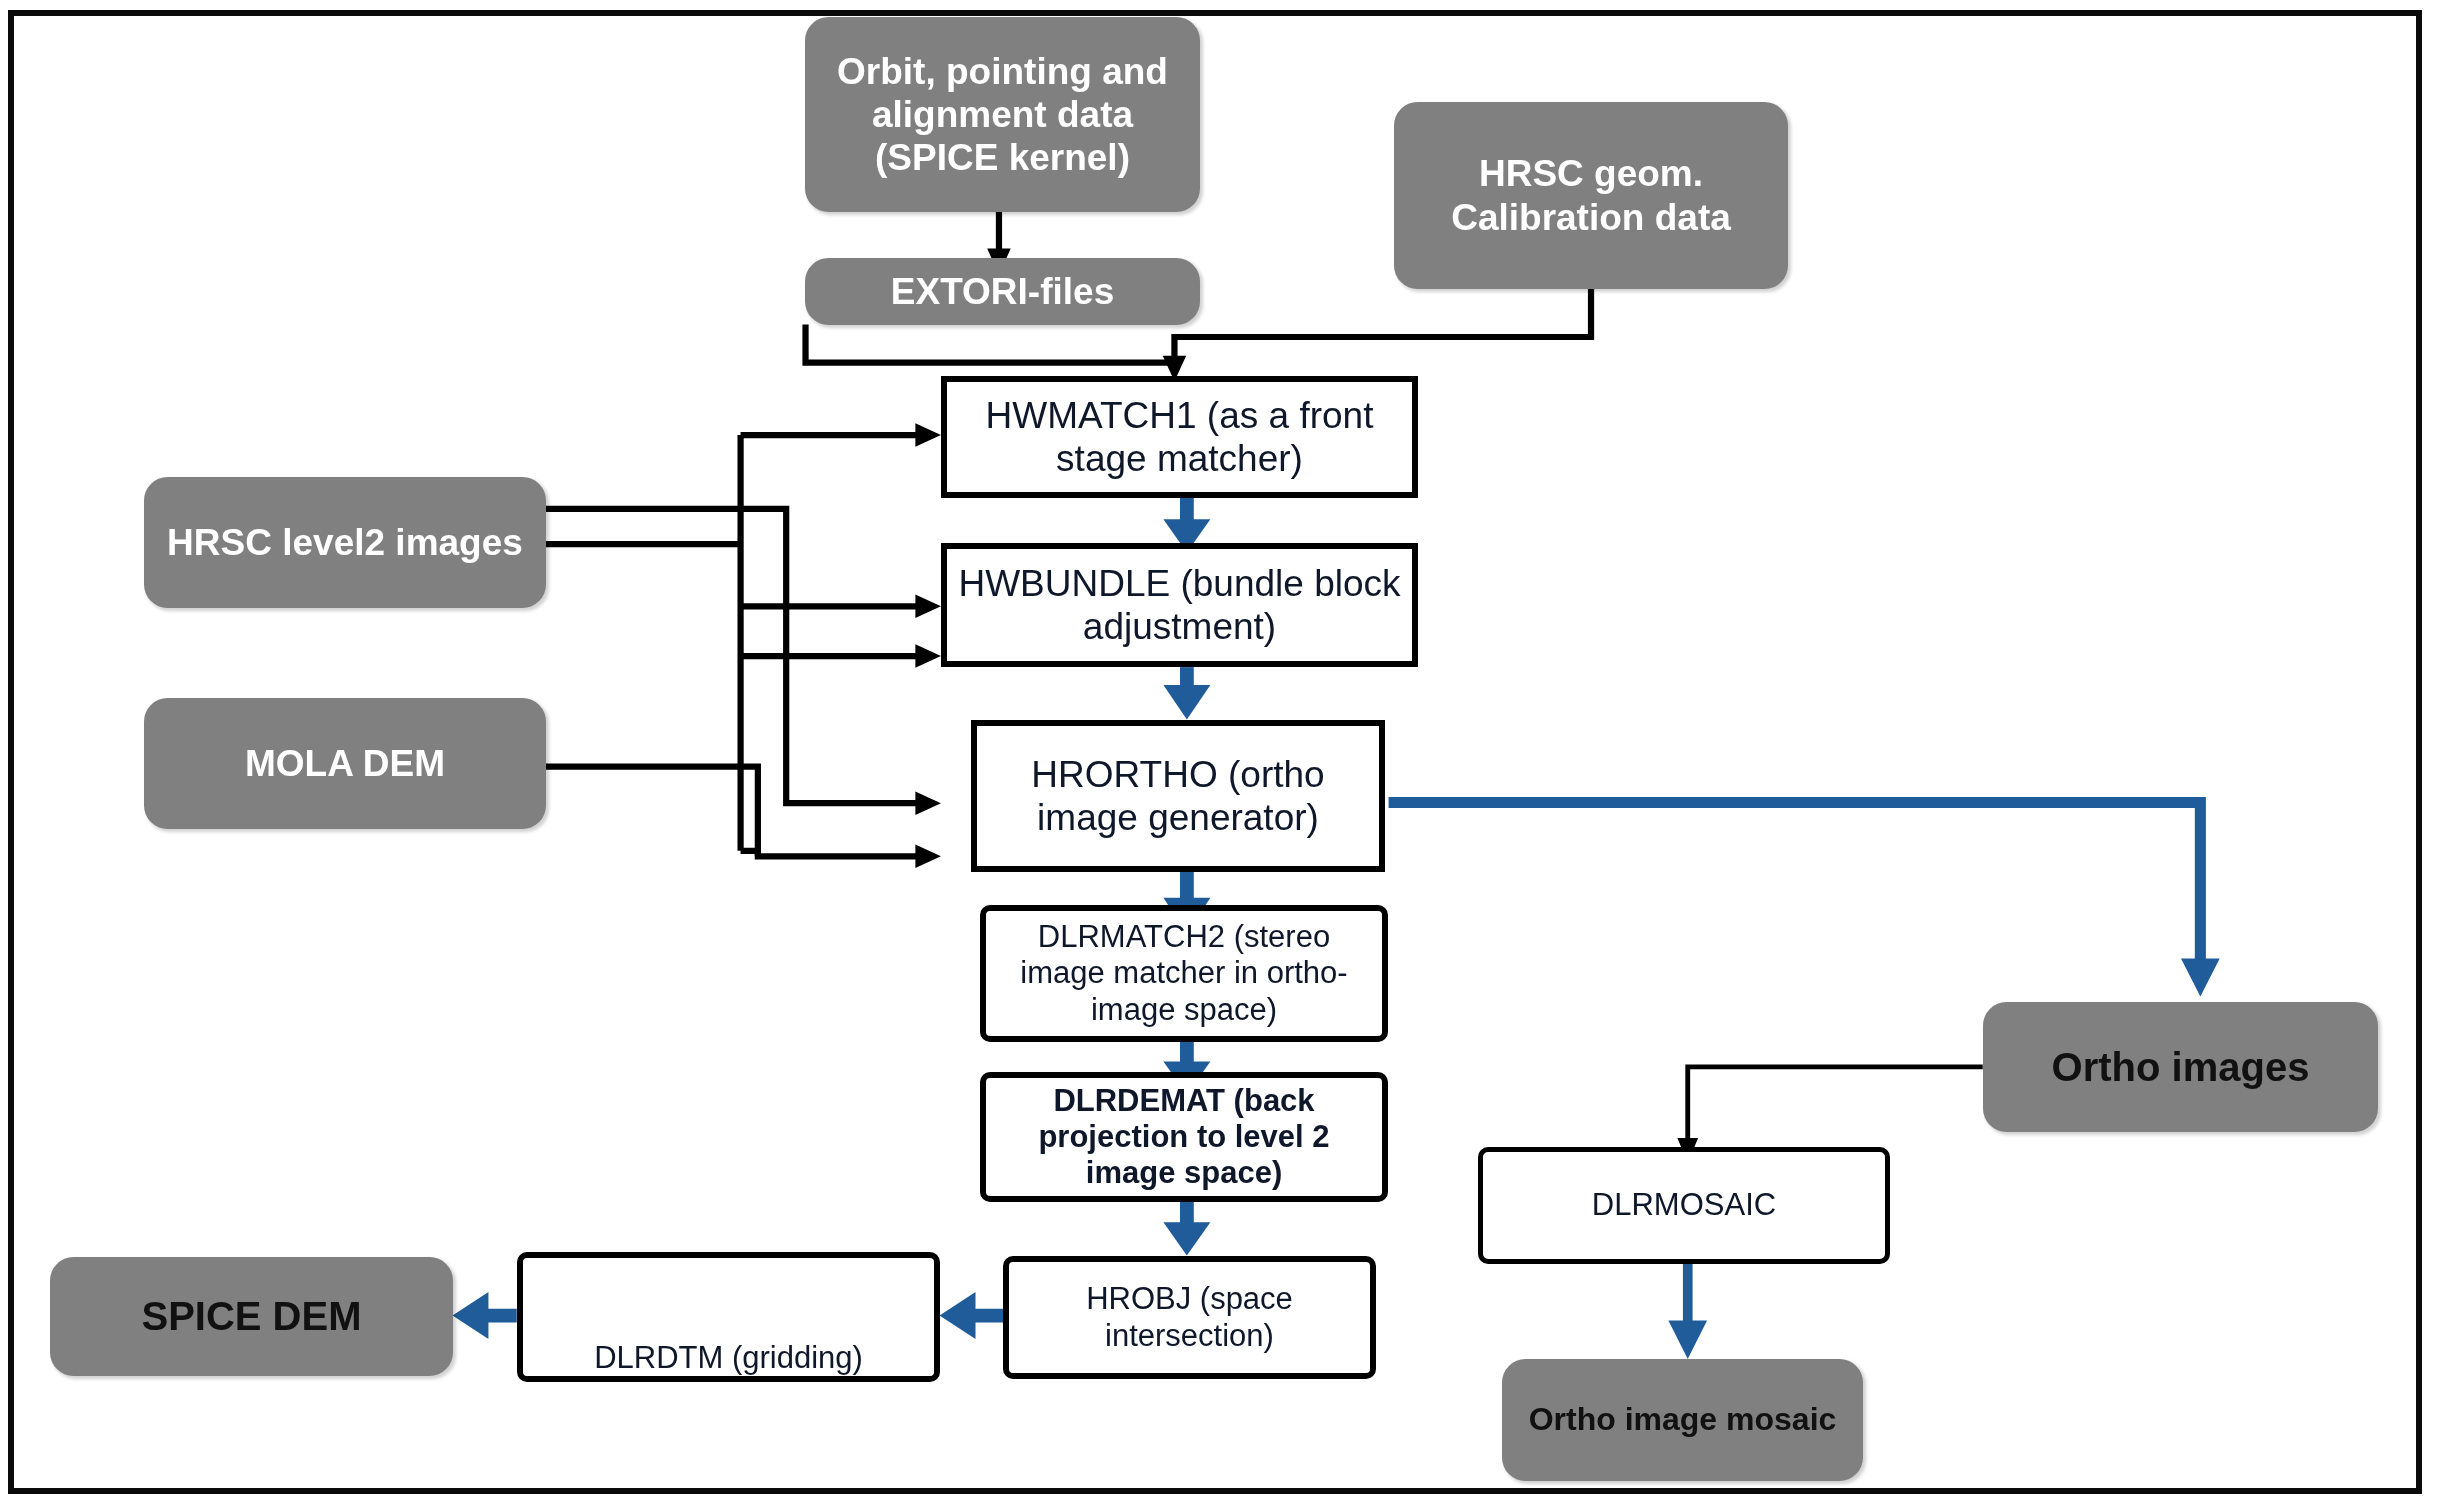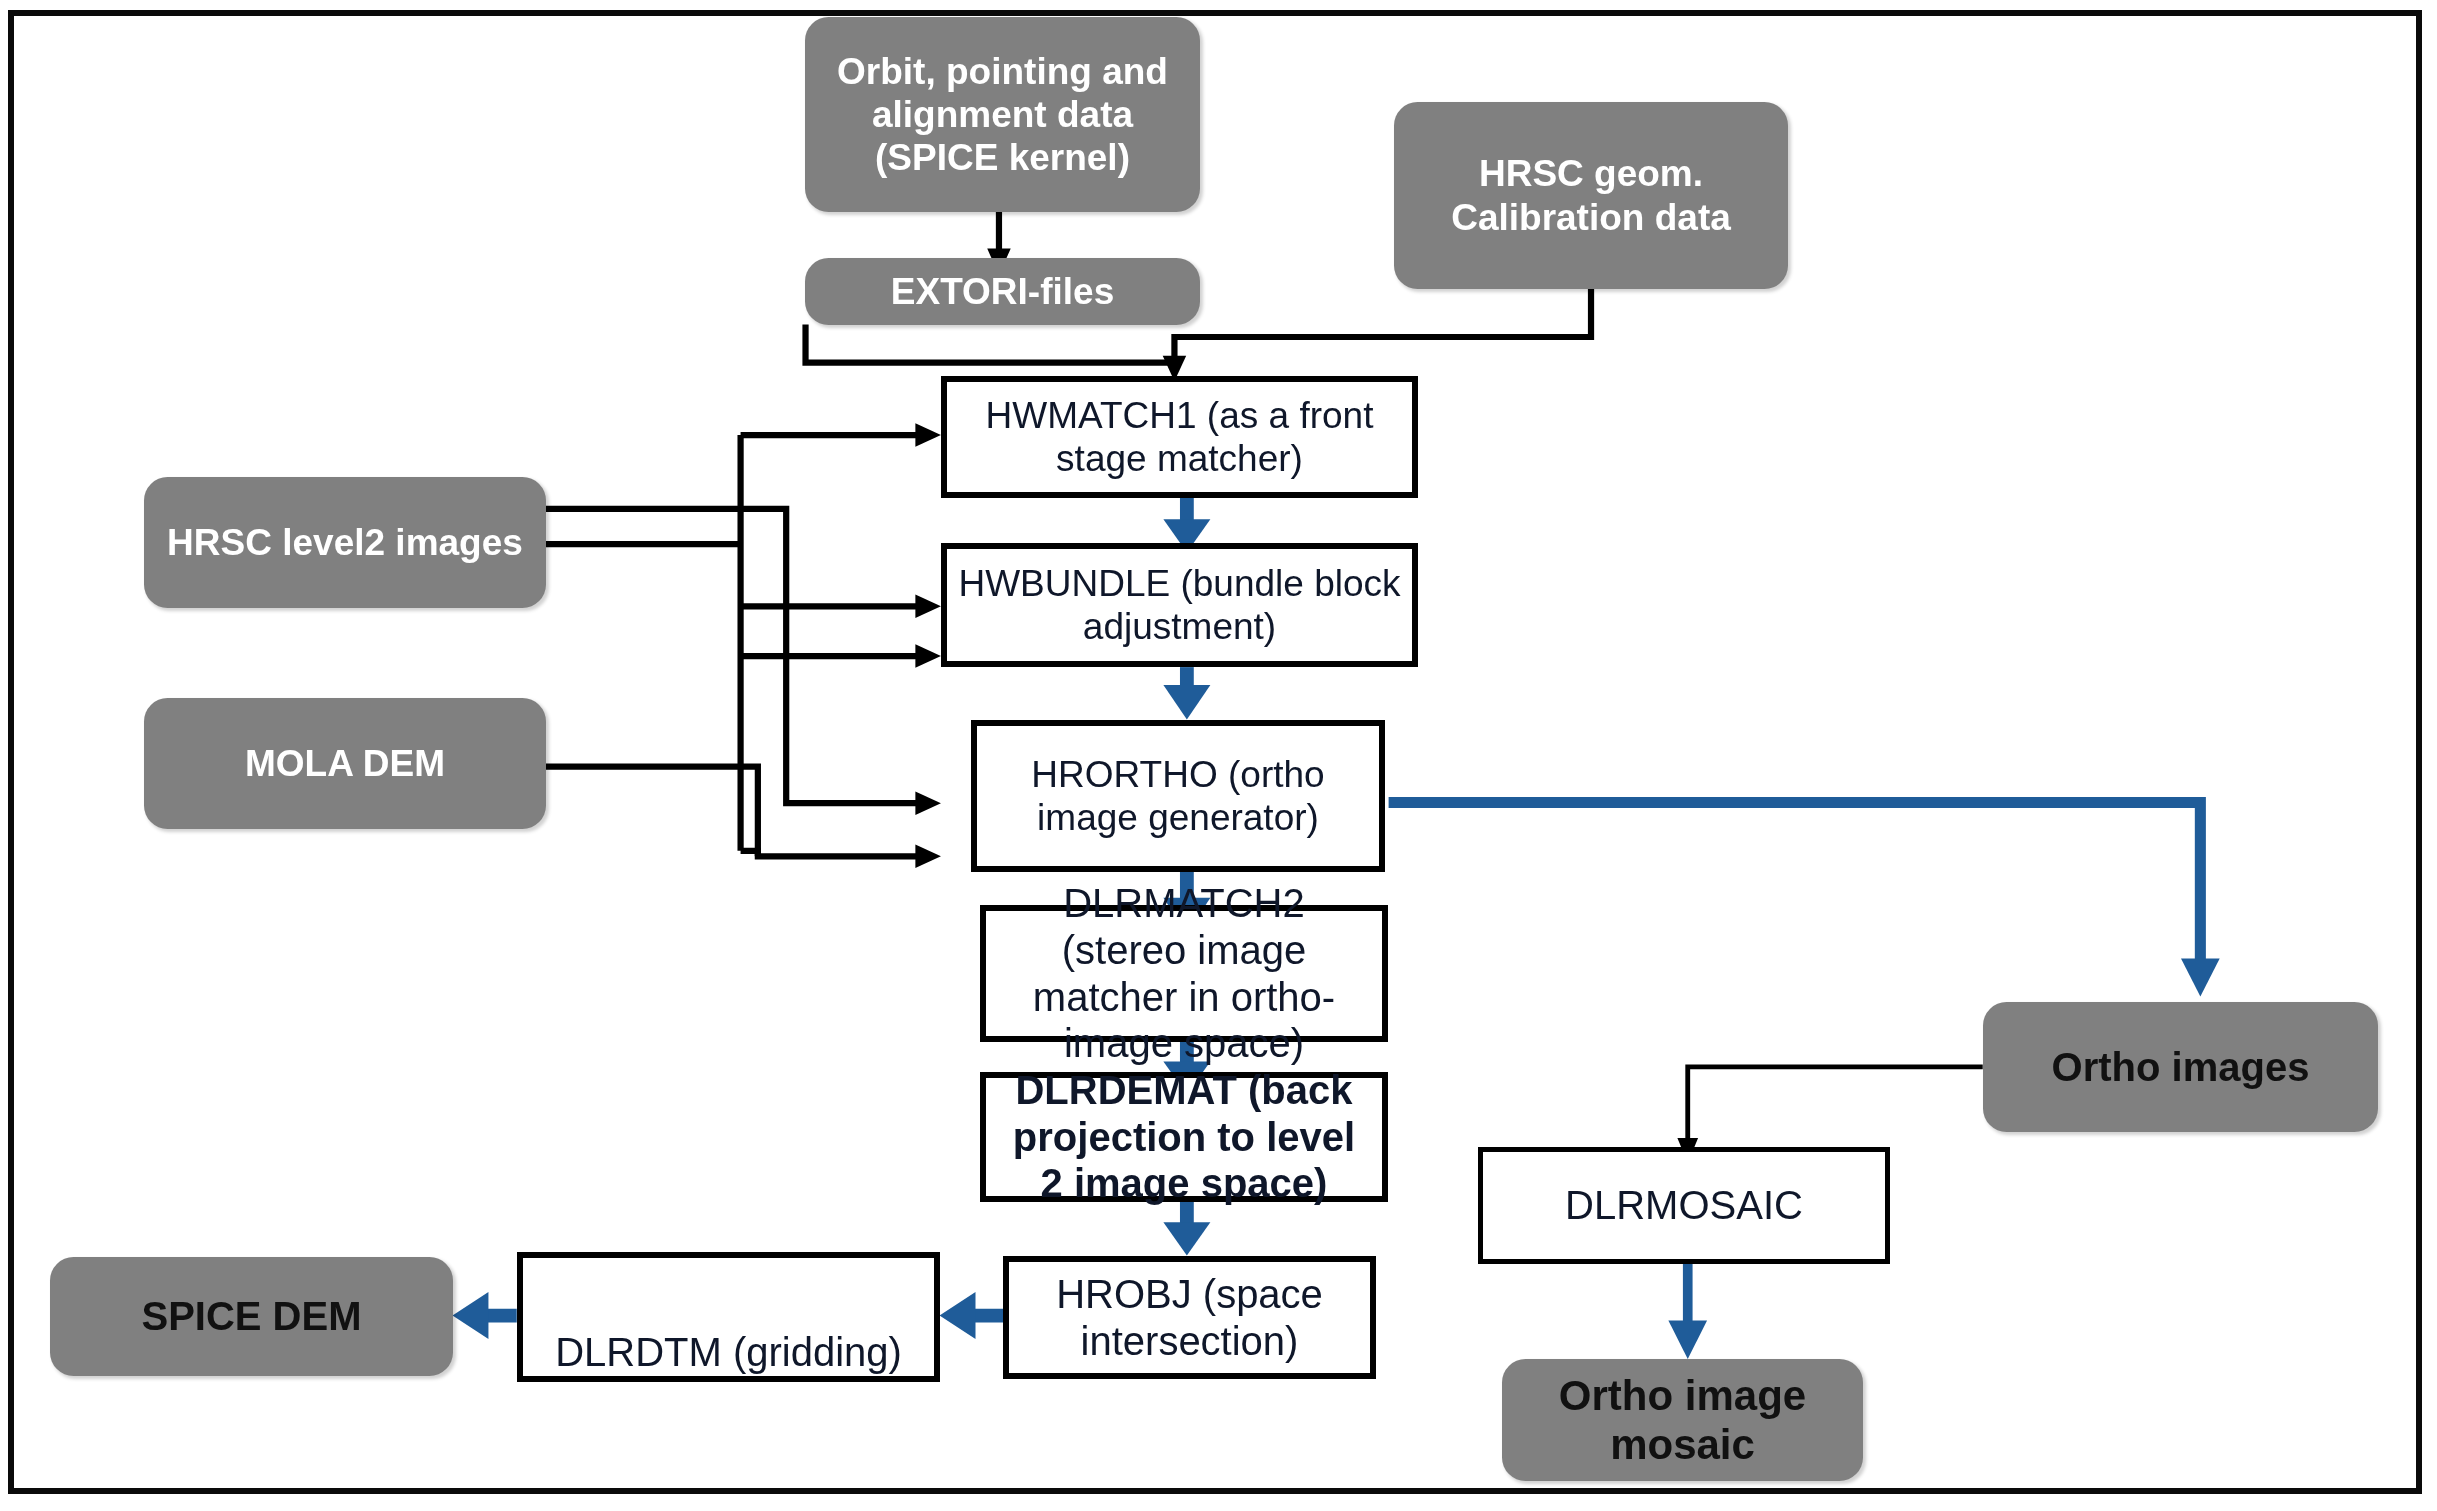--- a/index.html
+++ b/index.html
@@ -51,21 +51,21 @@
   .gray.dark-text { color: #111111; }
   .proc {
     background: #ffffff;
     border: 6.2px solid #000000;
     color: #0f172a;
     font-weight: normal;
   }
   .proc.thin { border-width: 5.5px; }
   .t58 { font-size: 40px; }
   .t54 { font-size: 37px; }
-  .t50 { font-size: 40px; }
+  .t50 { font-size: 31px; border-radius: 10px; }
   .label-inner { padding: 0 11px; }
 </style>
 </head>
 <body>
 
 <div id="canvas">
   <div id="frame"></div>
 
   <svg class="wires" viewBox="0 0 3529 2188" preserveAspectRatio="none" xmlns="http://www.w3.org/2000/svg">
     <defs>
@@ -217,18 +217,18 @@
   </div>
 
   <div class="node gray dark-text t58" style="left:1983px; top:1002px; width:395px; height:130px;">
     <span class="label-inner">Ortho images</span>
   </div>
 
   <div class="node proc thin t50" style="left:1478px; top:1147px; width:412px; height:117px;">
     <span class="label-inner">DLRMOSAIC</span>
   </div>
 
-  <div class="node gray dark-text t56" style="left:1502px; top:1359px; width:361px; height:122px; font-size:42px;text-align:center;">
+  <div class="node gray dark-text t56" style="left:1502px; top:1359px; width:361px; height:122px; font-size:32px;text-align:center;">
     <span class="label-inner">Ortho image mosaic</span>
   </div>
 
 </div>
 
 
 </body></html>

